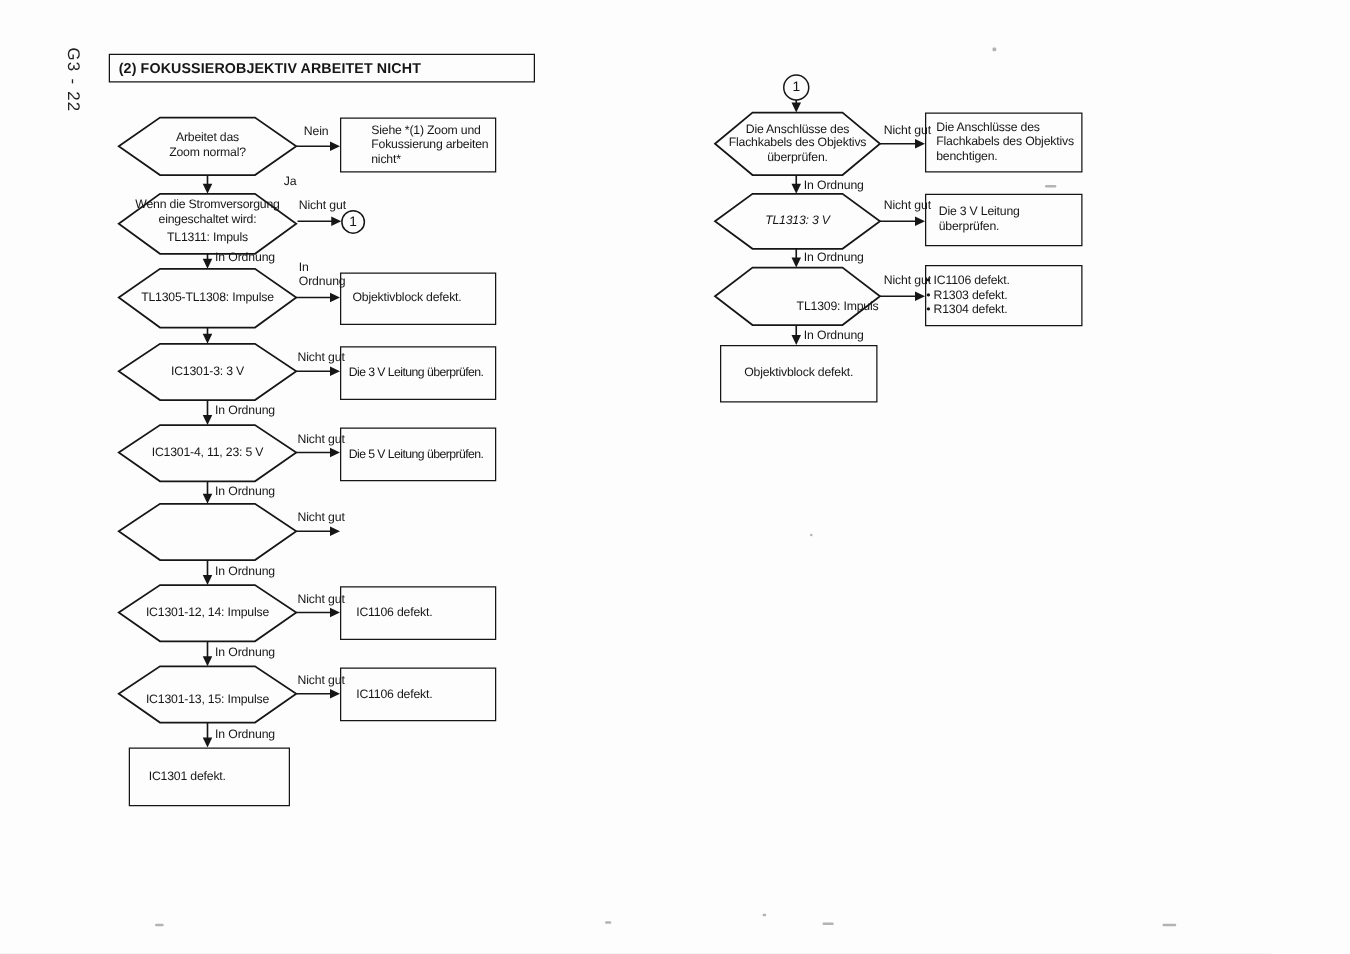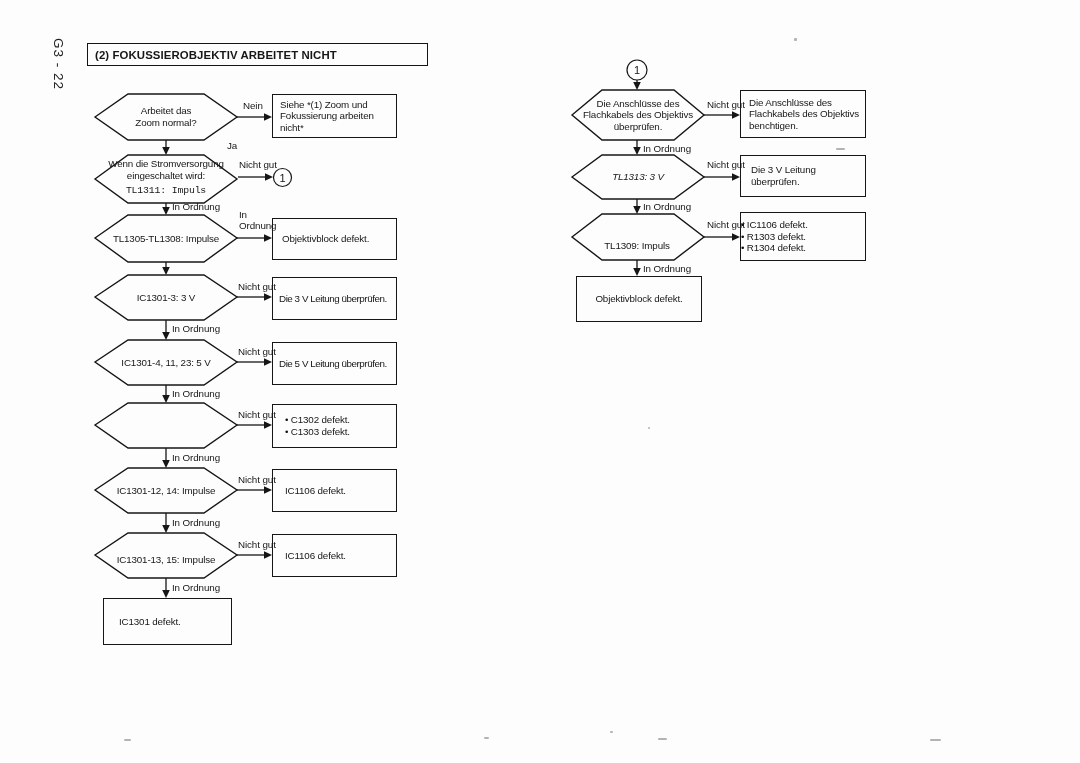--- a/index.html
+++ b/index.html
@@ -127,41 +127,39 @@
     </g>
   </svg>
 
   <div class="badge" style="left:273px;top:169px;width:19px;height:17px;">1</div>
   <div class="badge" style="left:627px;top:61px;width:20px;height:18px;">1</div>
 
   <div class="node-text" style="left:95px;top:157px;width:142px;height:26px;">Wenn die Stromversorgung
 eingeschaltet wird:</div>
   <div class="node-text" style="left:95px;top:94px;width:142px;height:46px;">Arbeitet das
 Zoom normal?</div>
-  <div class="node-text" style="left:95px;top:184px;width:142px;height:14px;font-family:Liberation Mono, monospace;">TL1311: Impuls</div>
+  <div class="node-text" style="left:95px;top:184px;width:142px;height:14px;">TL1311: Impuls</div>
   <div class="node-text" style="left:95px;top:215px;width:142px;height:47px;">TL1305-TL1308: Impulse</div>
   <div class="node-text" style="left:95px;top:275px;width:142px;height:45px;">IC1301-3: 3 V</div>
   <div class="node-text" style="left:95px;top:340px;width:142px;height:45px;">IC1301-4, 11, 23: 5 V</div>
   <div class="node-text" style="left:95px;top:468px;width:142px;height:45px;">IC1301-12, 14: Impulse</div>
   <div class="node-text" style="left:95px;top:537px;width:142px;height:45px;">IC1301-13, 15: Impulse</div>
 
   <div class="node-text" style="left:572px;top:90px;width:132px;height:50px;">Die Anschlüsse des
 Flachkabels des Objektivs
 überprüfen.</div>
   <div class="node-text" style="left:572px;top:155px;width:132px;height:44px;font-style:italic;">TL1313: 3 V</div>
-  <div class="node-text" style="left:571px;top:214px;width:132px;height:64px;">TL1309: Impuls</div>
-
-  <div class="rect-node" style="left:272px;top:94px;width:125px;height:44px;padding-left:7px;">Siehe *(1) Zoom und
+  <div class="node-text" style="left:604px;top:214px;width:132px;height:64px;">TL1309: Impuls</div>
+
+  <div class="rect-node" style="left:272px;top:94px;width:125px;height:44px;padding-left:24px;">Siehe *(1) Zoom und
 Fokussierung arbeiten
 nicht*</div>
   <div class="rect-node" style="left:272px;top:218px;width:125px;height:42px;padding-left:9px;">Objektivblock defekt.</div>
   <div class="rect-node tight" style="left:272px;top:277px;width:125px;height:43px;padding-left:6px;">Die 3 V Leitung überprüfen.</div>
   <div class="rect-node tight" style="left:272px;top:342px;width:125px;height:43px;padding-left:6px;">Die 5 V Leitung überprüfen.</div>
-  <div class="rect-node" style="left:272px;top:404px;width:125px;height:44px;padding-left:12px;">• C1302 defekt.
-• C1303 defekt.</div>
   <div class="rect-node" style="left:272px;top:469px;width:125px;height:43px;padding-left:12px;">IC1106 defekt.</div>
   <div class="rect-node" style="left:272px;top:534px;width:125px;height:43px;padding-left:12px;">IC1106 defekt.</div>
   <div class="rect-node" style="left:103px;top:598px;width:129px;height:47px;padding-left:15px;">IC1301 defekt.</div>
 
   <div class="rect-node" style="left:740px;top:90px;width:126px;height:48px;padding-left:8px;">Die Anschlüsse des
 Flachkabels des Objektivs
 benchtigen.</div>
   <div class="rect-node" style="left:740px;top:155px;width:126px;height:42px;padding-left:10px;">Die 3 V Leitung
 überprüfen.</div>
   <div class="rect-node" style="left:740px;top:212px;width:126px;height:49px;">• IC1106 defekt.

